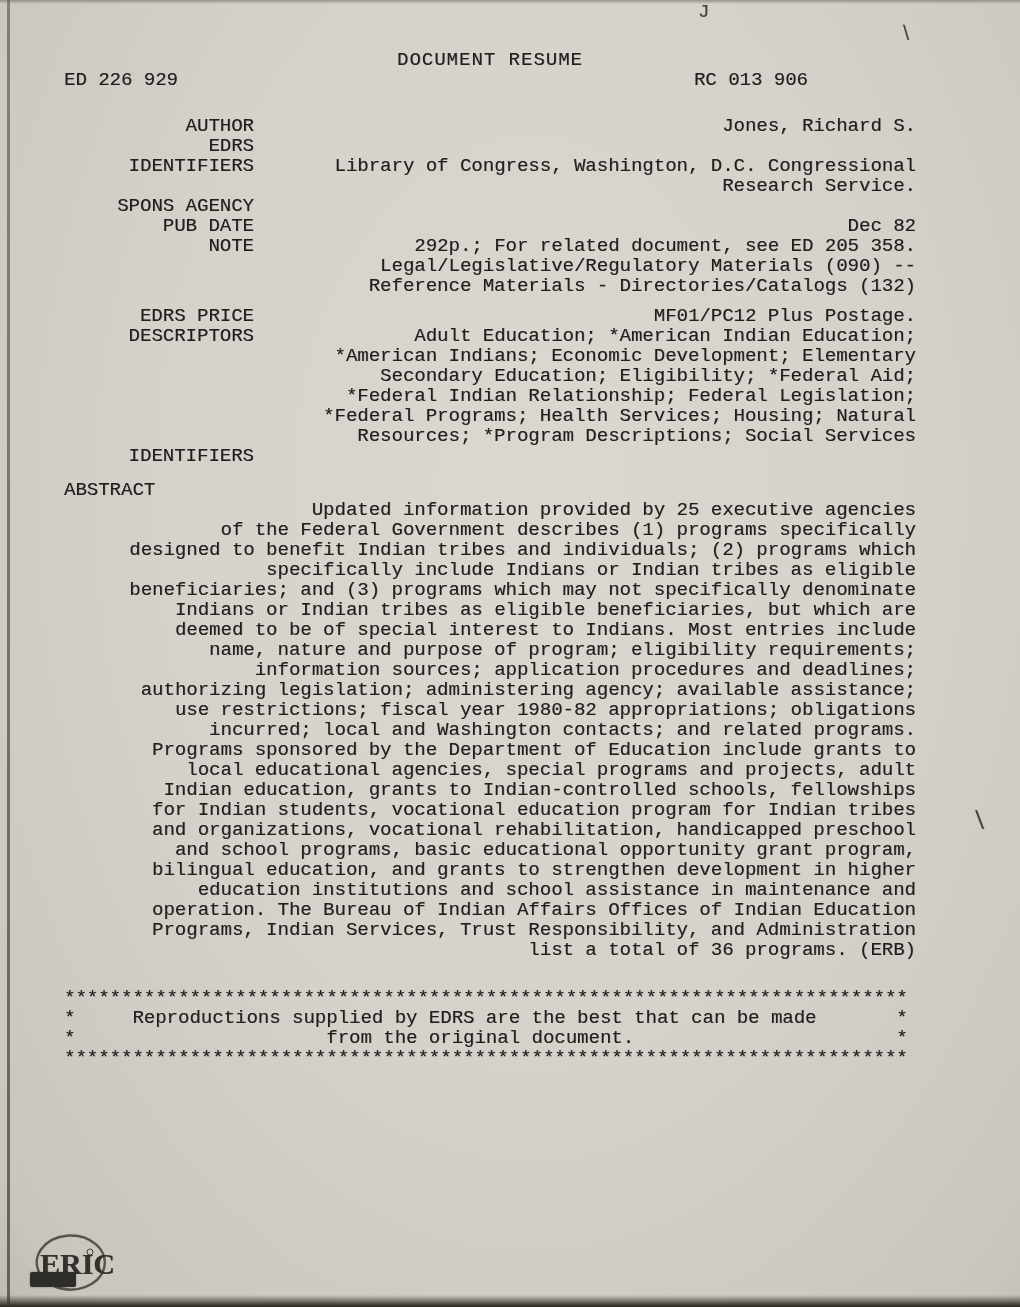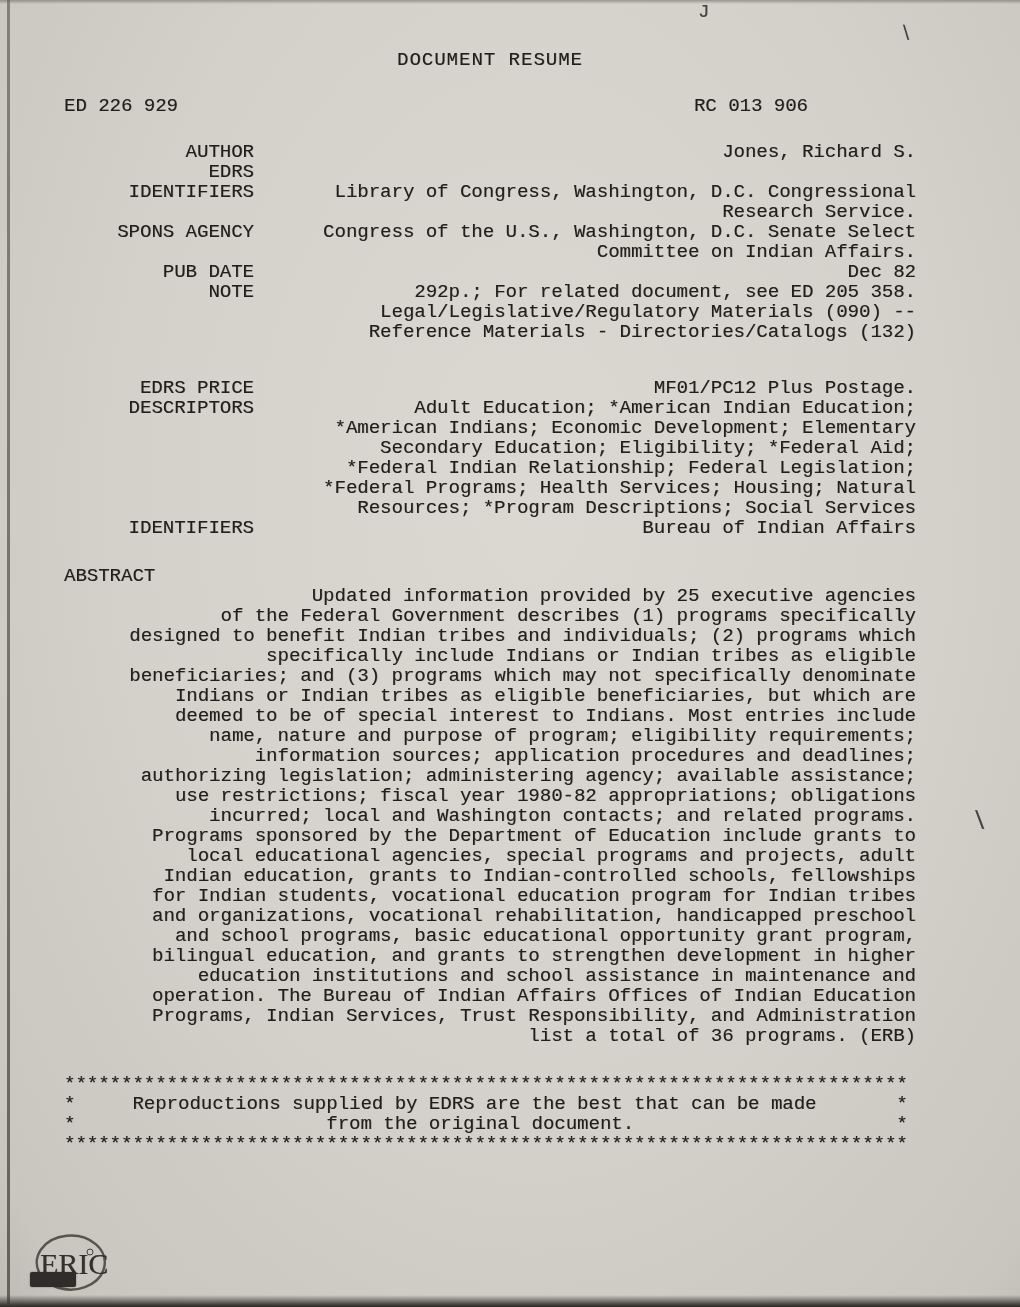--- a/index.html
+++ b/index.html
@@ -18,40 +18,40 @@
     background:linear-gradient(to bottom,#6a675f,#45423c); opacity:.75; }
   .edge-bottom { position:absolute; left:0; bottom:0; width:100%; height:12px;
     background:linear-gradient(to bottom, rgba(58,55,49,0), #3c3933 85%, #2e2b26); }
   .edge-top { position:absolute; left:0; top:0; width:100%; height:4px;
     background:linear-gradient(to bottom, rgba(90,87,80,.5), rgba(90,87,80,0)); }
 
   .content { position:absolute; left:64px; top:50px; width:852px; }
 
   .doc-title { text-align:center; letter-spacing:1px; }
 
-  .id-row { display:flex; margin-top:26px; }
+  .id-row { display:flex; }
   .id-right { margin-left:auto; margin-right:108px;font-family:Liberation Mono, monospace; }
 
   .fields { margin-top:26px; }
   .field-row { display:flex;text-align:right; }
   .field-row .label { flex:none; width:190px; white-space:pre; }
   .field-row .value { flex:1; white-space:pre; }
-  .gap-above { margin-top:36px; }
+  .gap-above { margin-top:10px; }
 
-  .abstract-label { margin-top:28px; }
+  .abstract-label { margin-top:14px; }
   .abstract-text { white-space:pre-line; text-indent:190px;text-align:right; }
 
   .footer-box { margin-top:28px; white-space:pre; }
 
   .artifact { position:absolute; opacity:.8; }
   .a-top    { left:698px; top:2px; }
   .a-corner { left:900px; top:24px; transform:rotate(12deg); }
   .a-edge   { left:972px; top:812px; font-size:24px; transform:rotate(8deg); }
 
-  .eric-logo { position:absolute; left:24px; top:1222px; width:110px; }
+  .eric-logo { position:absolute; left:24px; top:1222px; width:110px;font-weight:bold; }
   .eric-badge { position:absolute; left:30px; top:1272px; width:46px; height:15px;
     background:#2f2d29; border-radius:2px; box-shadow:0 0 2px rgba(0,0,0,.4); }
 </style>
 </head>
 <body>
 
 <div class="scan-page">
 
   <div class="edge-top"></div>
   <div class="edge-left"></div>
@@ -82,22 +82,20 @@
       </div>
 
       <div class="field-row">
         <span class="label">IDENTIFIERS</span>
         <span class="value">Library of Congress, Washington, D.C. Congressional
 Research Service.</span>
       </div>
 
       <div class="field-row">
         <span class="label">SPONS AGENCY</span>
-        <span class="value">Congress of the U.S., Washington, D.C. Senate Select
-Committee on Indian Affairs.</span>
       </div>
 
       <div class="field-row">
         <span class="label">PUB DATE</span>
         <span class="value">Dec 82</span>
       </div>
 
       <div class="field-row">
         <span class="label">NOTE</span>
         <span class="value">292p.; For related document, see ED 205 358.</span>
@@ -118,21 +116,20 @@
         <span class="value">Adult Education; *American Indian Education;
 *American Indians; Economic Development; Elementary
 Secondary Education; Eligibility; *Federal Aid;
 *Federal Indian Relationship; Federal Legislation;
 *Federal Programs; Health Services; Housing; Natural
 Resources; *Program Descriptions; Social Services</span>
       </div>
 
       <div class="field-row">
         <span class="label">IDENTIFIERS</span>
-        <span class="value">Bureau of Indian Affairs</span>
       </div>
 
     </div>
 
     <div class="abstract-label">ABSTRACT</div>
     <div class="abstract-text">Updated information provided by 25 executive agencies
 of the Federal Government describes (1) programs specifically
 designed to benefit Indian tribes and individuals; (2) programs which
 specifically include Indians or Indian tribes as eligible
 beneficiaries; and (3) programs which may not specifically denominate

